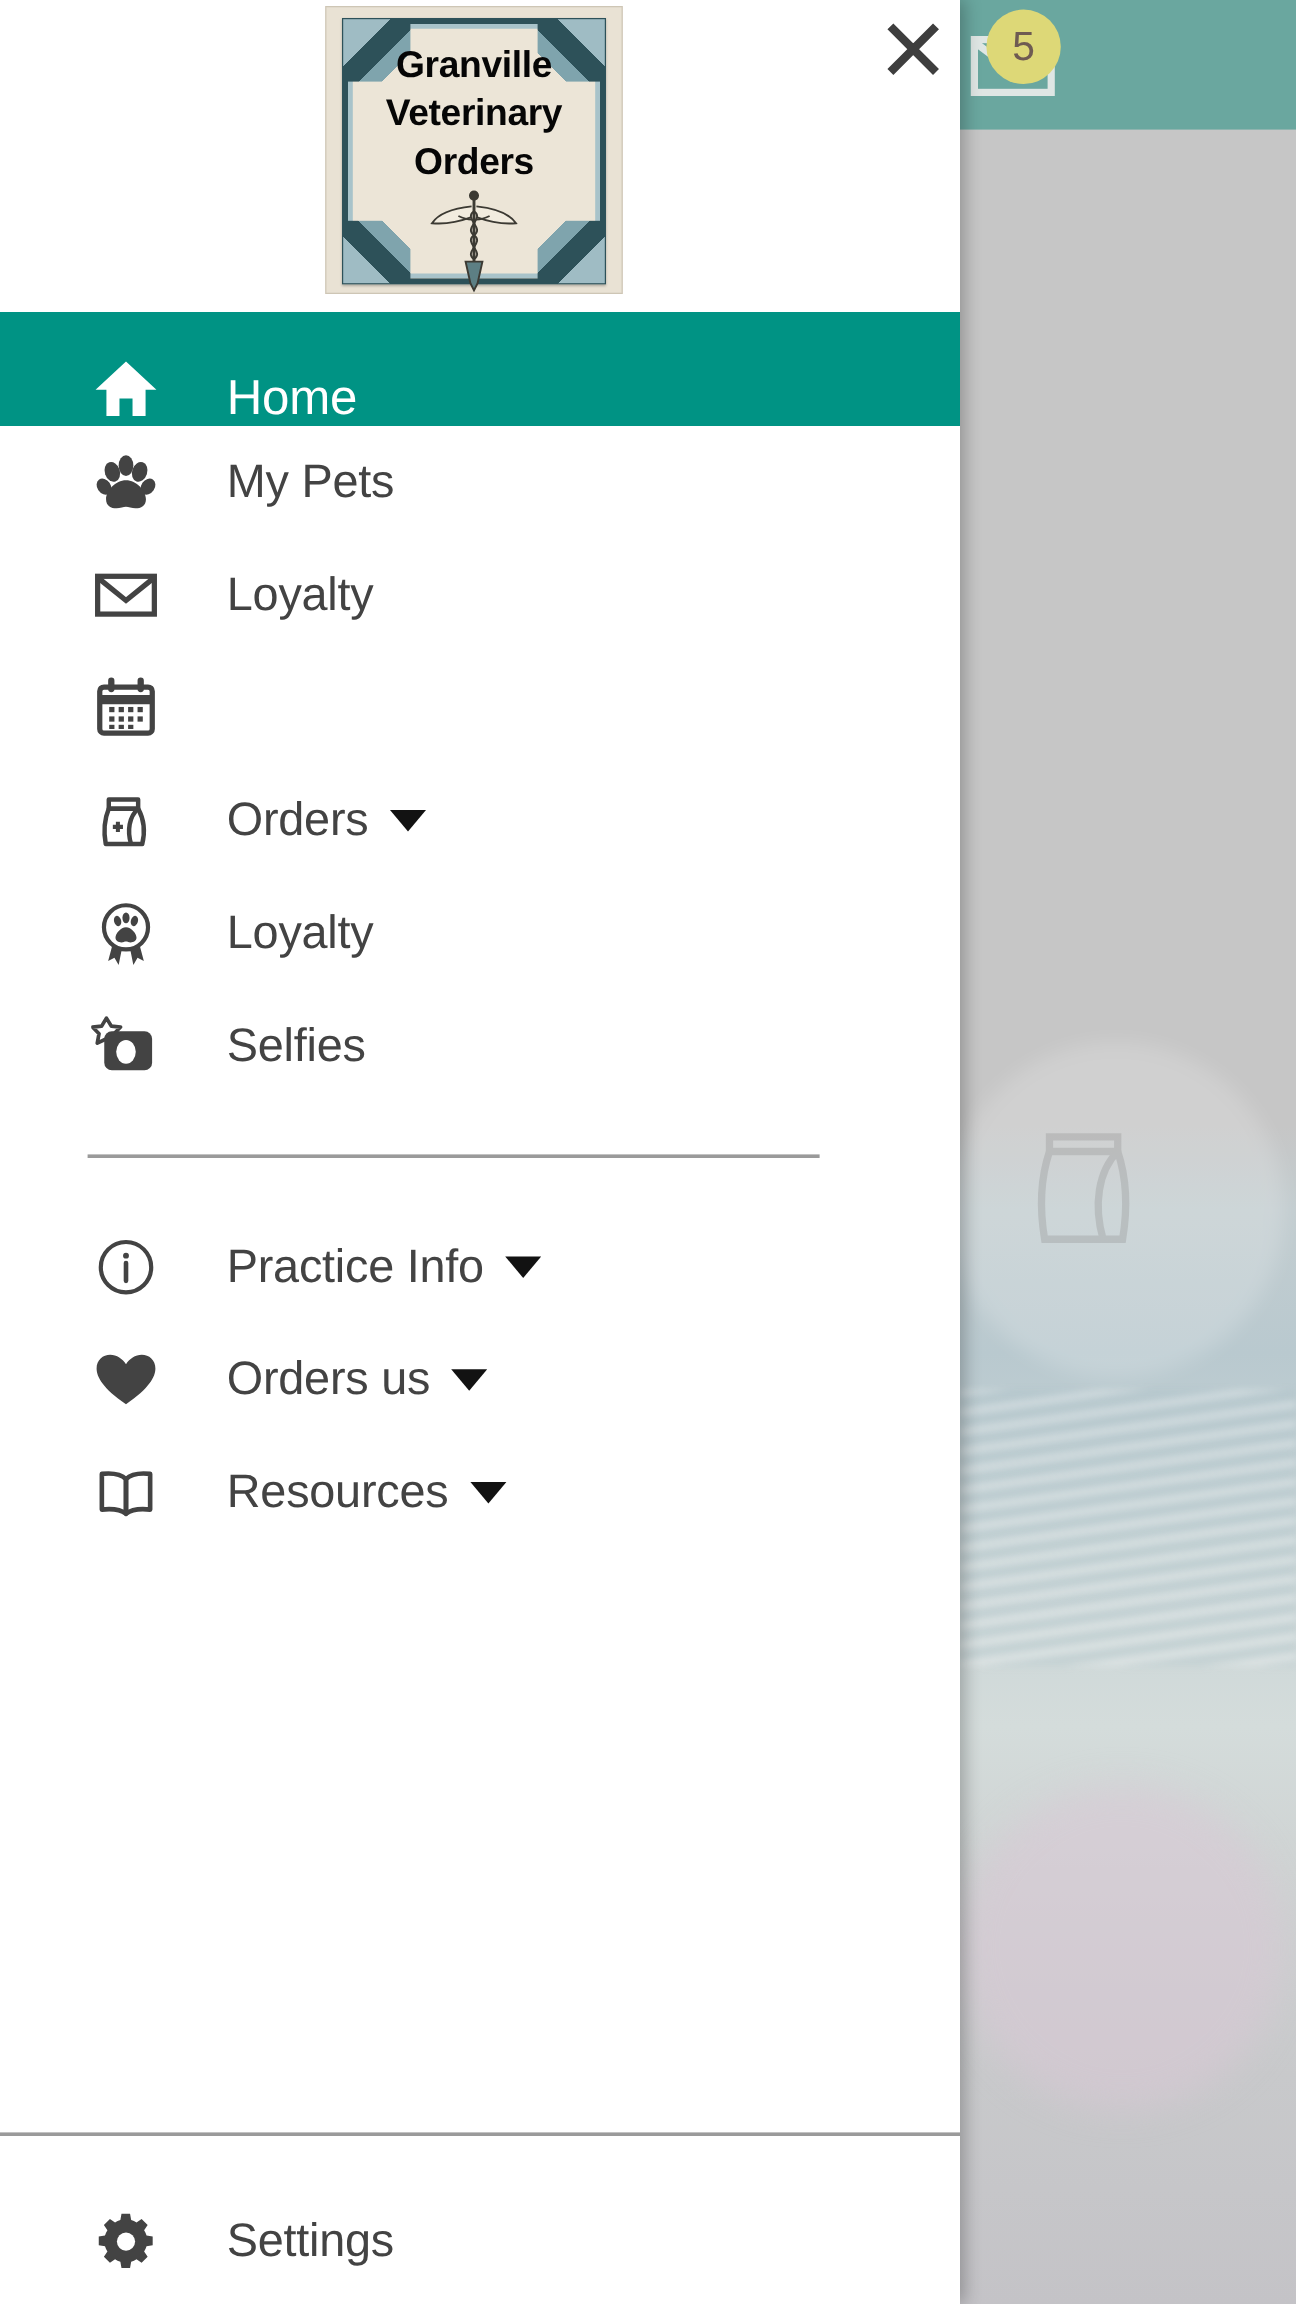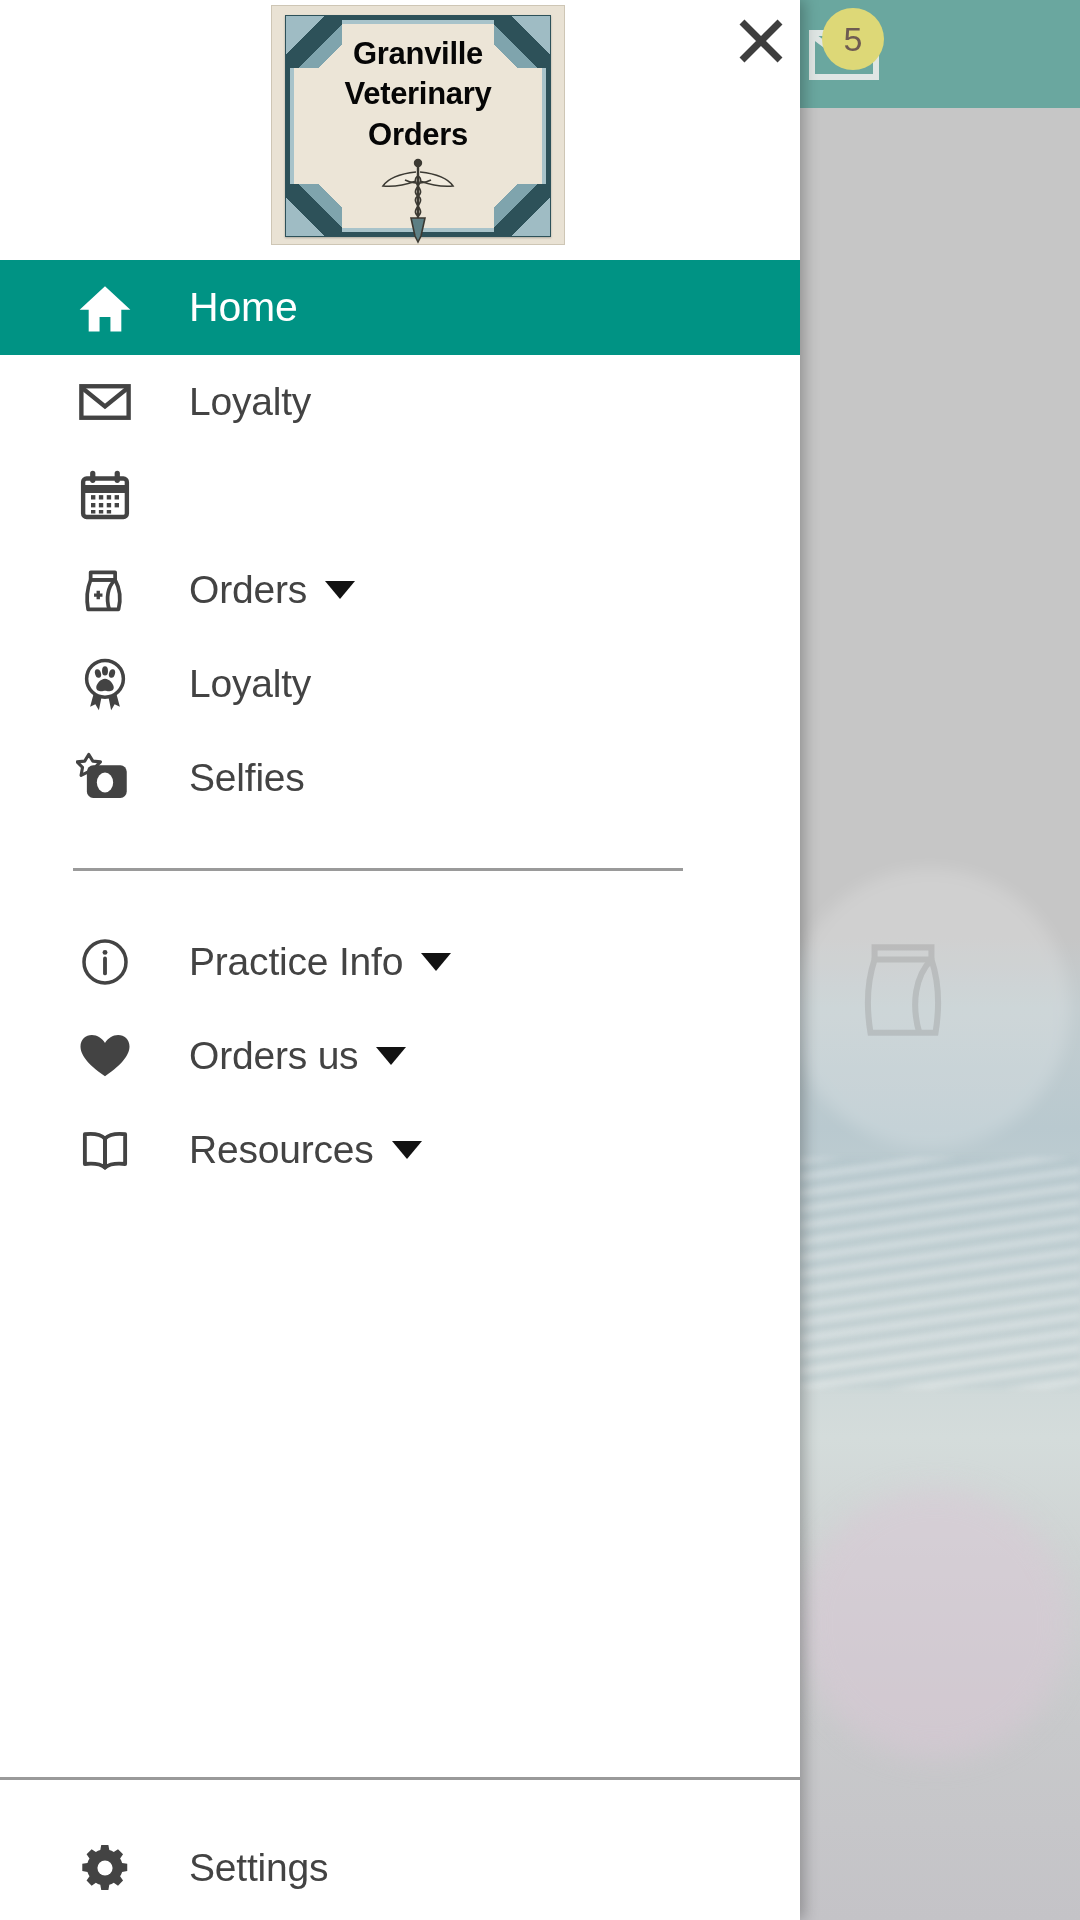--- a/index.html
+++ b/index.html
@@ -125,21 +125,21 @@
   #drawer-header {
     position: relative;
     height: 260px;
     flex: 0 0 260px;
     background: #ffffff;
   }
   #clinic-logo {
     position: absolute;
     left: 271px;
     top: 5px;
-    width: 294px;
+    width: 248px;
     height: 240px;
     background: #e9e2d4;
     box-shadow: inset 0 0 0 1px rgba(180,170,150,0.5);
     overflow: hidden;
   }
   
   #clinic-logo::before {
     content: "";
     position: absolute;
     inset: 0;
@@ -206,20 +206,21 @@
     display: flex;
     align-items: center;
     height: 94px;
     padding-left: 73px;
     box-sizing: border-box;
     cursor: pointer;
   }
   .nav-item.active {
     background: #009384;
     height: 95px;
+    align-items: flex-end;
   }
   .nav-icon {
     flex: 0 0 auto;
     width: 64px;
     height: 64px;
     display: flex;
     align-items: center;
     justify-content: center;
     color: #434343;
   }
@@ -327,20 +328,33 @@
 
     <div class="nav-item active">
       <span class="nav-icon">
         <svg viewBox="0 0 64 64" width="58" height="58" fill="currentColor">
           <path d="M32 8 L60 34 L50 34 L50 58 L38 58 L38 42 L26 42 L26 58 L14 58 L14 34 L4 34 Z"></path>
         </svg>
       </span>
       <span class="nav-label">Home</span>
     </div>
 
+    <div class="nav-item">
+      <span class="nav-icon">
+        <svg viewBox="0 0 64 64" width="56" height="56" fill="currentColor">
+          <ellipse cx="19" cy="22" rx="7.2" ry="9.6" transform="rotate(-18 19 22)"></ellipse>
+          <ellipse cx="32" cy="16" rx="7" ry="9.8"></ellipse>
+          <ellipse cx="45" cy="22" rx="7.2" ry="9.6" transform="rotate(18 45 22)"></ellipse>
+          <ellipse cx="53" cy="36" rx="6.4" ry="8.2" transform="rotate(34 53 36)"></ellipse>
+          <ellipse cx="11" cy="36" rx="6.4" ry="8.2" transform="rotate(-34 11 36)"></ellipse>
+          <path d="M32 30 C42 30 51 40 51 48 C51 56 43 58 36 56 C33 55 31 55 28 56 C21 58 13 56 13 48 C13 40 22 30 32 30 Z"></path>
+        </svg>
+      </span>
+      <span class="nav-label">My Pets</span>
+    </div>
 
     <div class="nav-item">
       <span class="nav-icon">
         <svg viewBox="0 0 64 64" width="56" height="56" fill="none" stroke="currentColor" stroke-width="5">
           <rect x="5" y="14" width="54" height="36"></rect>
           <path d="M6 16 L32 37 L58 16"></path>
         </svg>
       </span>
       <span class="nav-label">Loyalty</span>
     </div>

